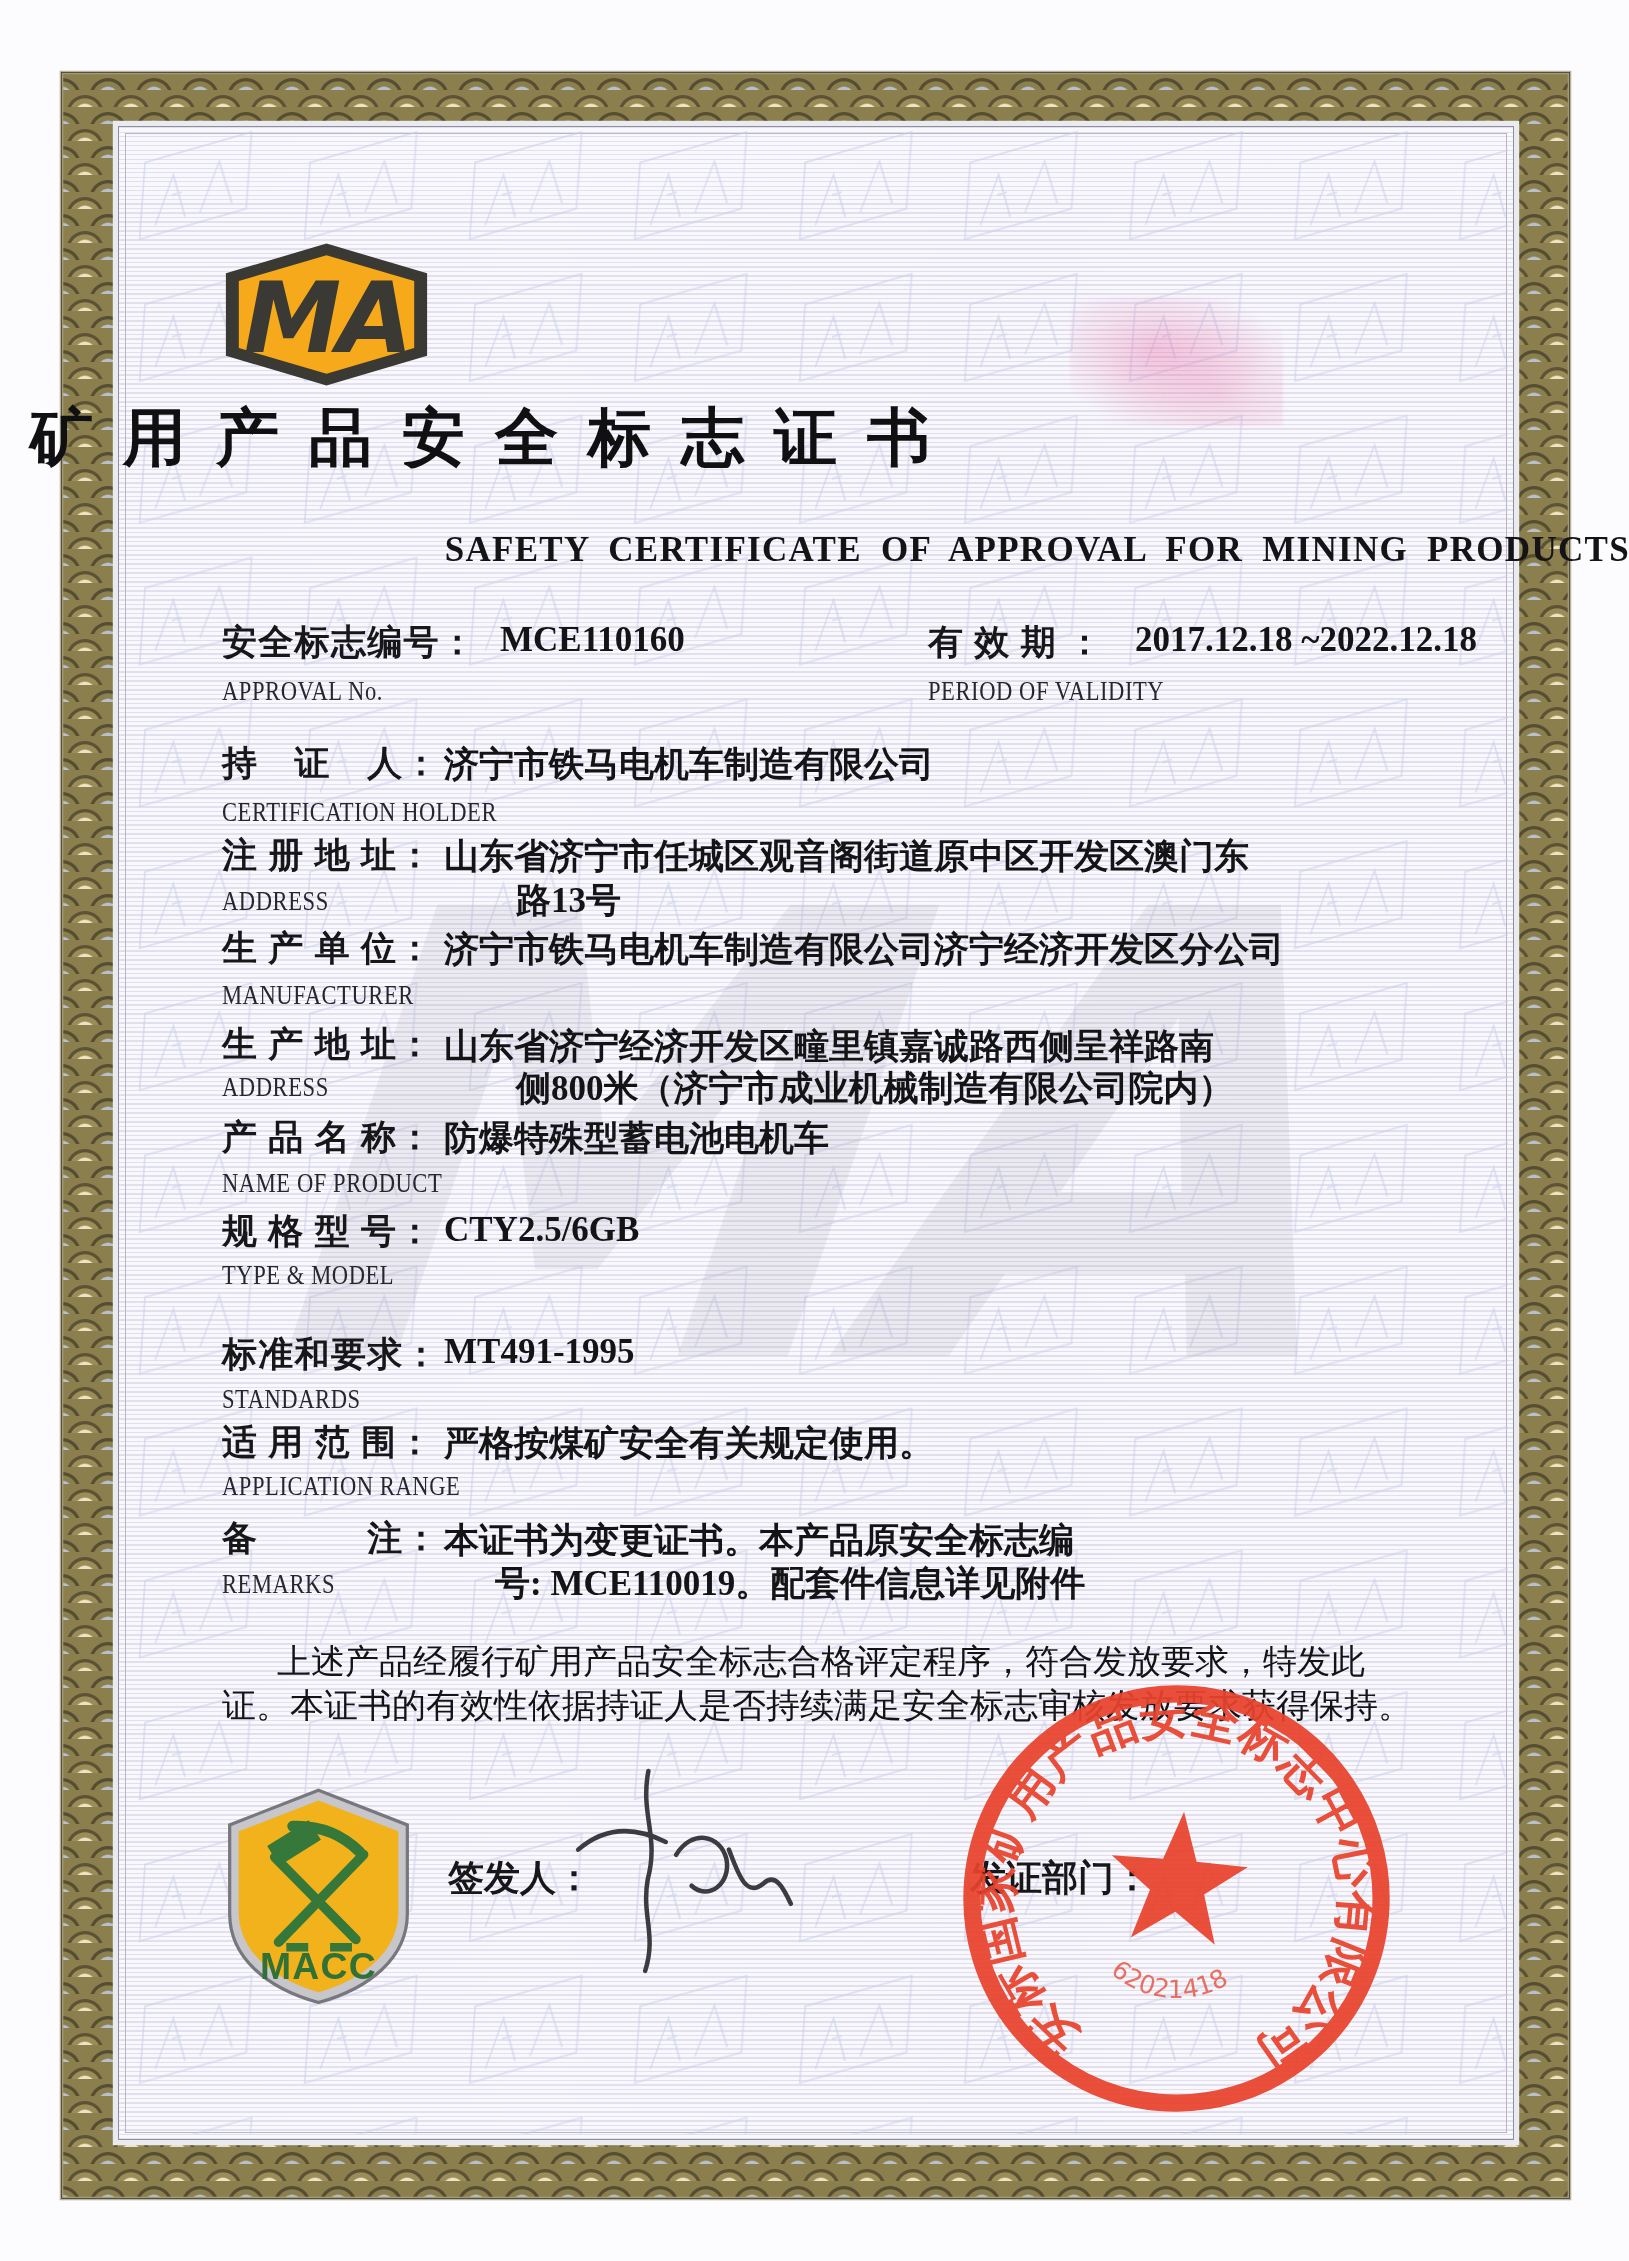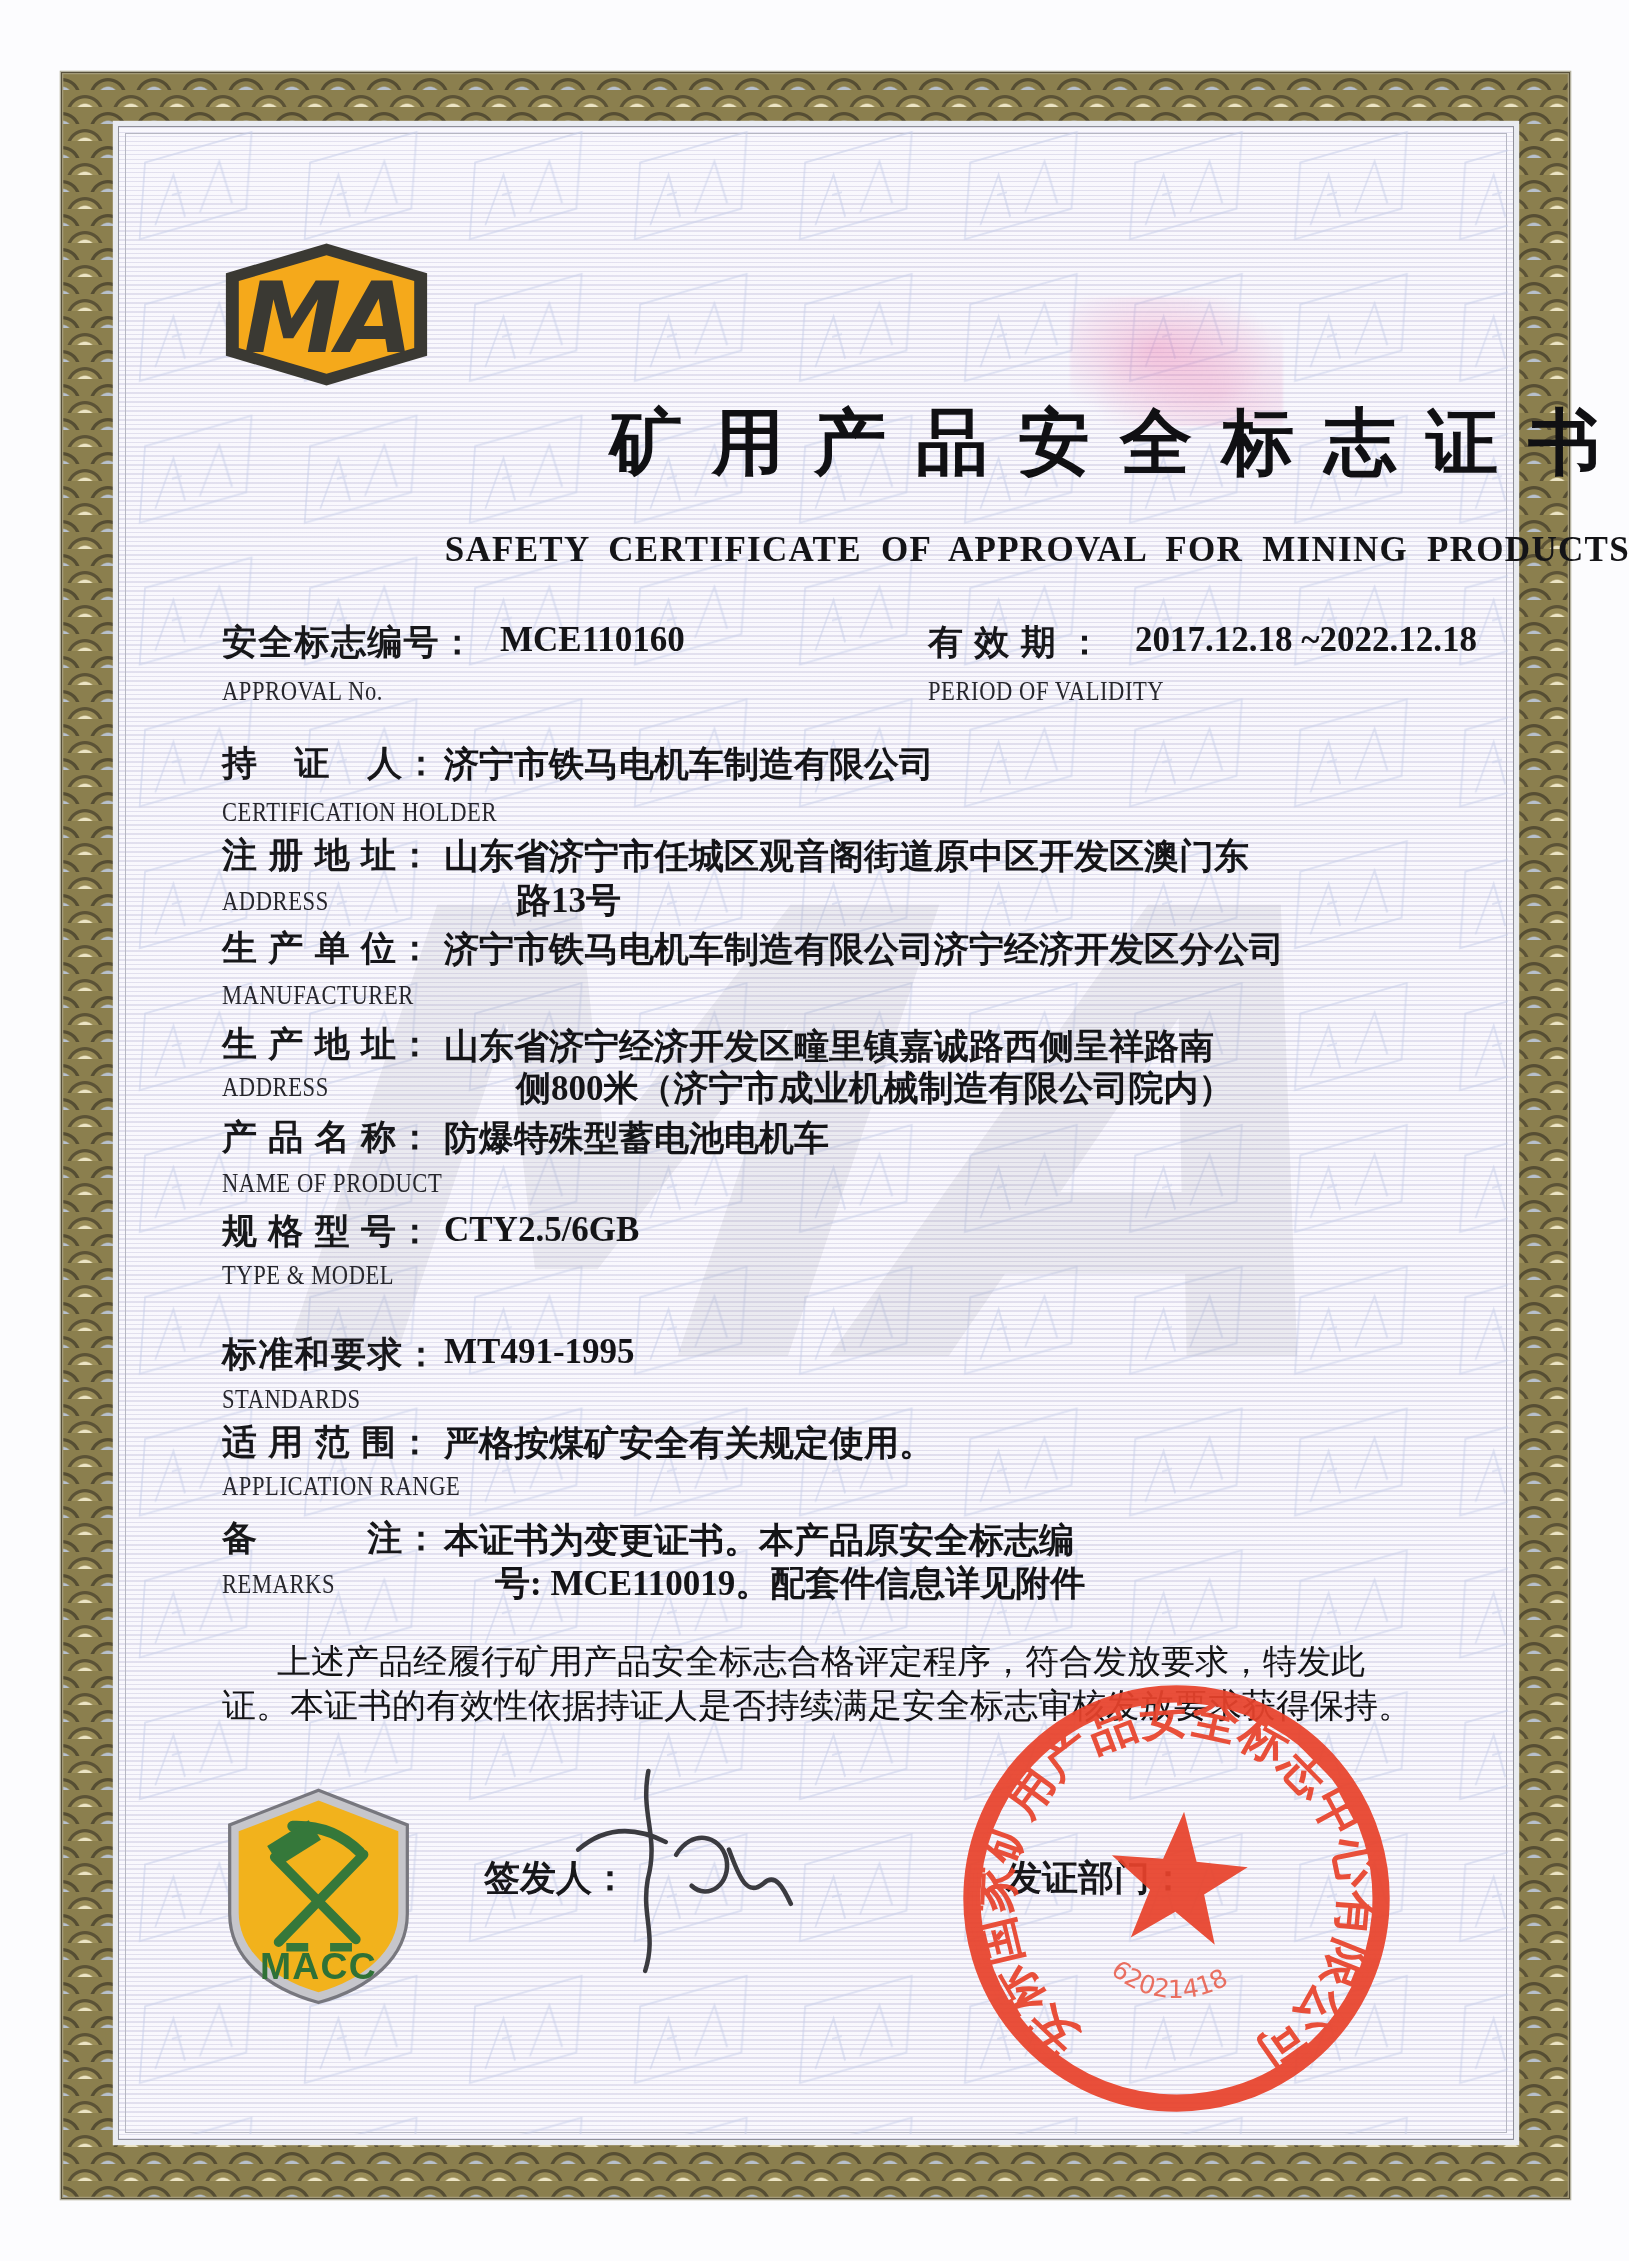--- a/index.html
+++ b/index.html
@@ -25,30 +25,30 @@
   .frame2{position:absolute;left:5.8px;top:5.8px;right:5.8px;bottom:5.8px;border:1.3px solid #b6b7c2;}
   .wm-svg{position:absolute;left:123px;top:129px;z-index:1;opacity:.55;}
   .bigma{position:absolute;left:303px;top:832px;z-index:1;font-family:"DejaVu Sans","Liberation Sans",sans-serif;
         font-weight:bold;font-style:italic;font-size:619px;line-height:1;letter-spacing:-19.3px;
         color:rgba(150,150,166,.14);transform:skewX(-8deg);}
   .smudge{position:absolute;left:1070px;top:297px;width:213px;height:129px;z-index:2;
         background:radial-gradient(ellipse at 40% 40%, rgba(233,98,160,.30), rgba(233,98,160,0) 65%),
                    radial-gradient(ellipse at 70% 75%, rgba(233,98,160,.22), rgba(233,98,160,0) 60%);
         filter:blur(1.3px);}
   .badge{position:absolute;left:213px;top:237px;z-index:3;}
-  .title{position:absolute;left:0;top:395px;width:100%;z-index:3;text-align:right;
-        font-weight:bold;font-size:72px;letter-spacing:30px;text-indent:30px;color:#101013;white-space:nowrap;border-radius:9px;}
+  .title{position:absolute;left:0;top:395px;width:100%;z-index:3;text-align:left;
+        font-weight:bold;font-size:63px;letter-spacing:30px;text-indent:30px;color:#101013;white-space:nowrap;border-radius:9px;}
   .subtitle{position:absolute;left:0;top:530px;width:100%;z-index:3;text-align:right;
         font-weight:bold;font-size:35px;letter-spacing:1.3px;word-spacing:9px;color:#141417;white-space:nowrap;}
   .lab{position:absolute;z-index:3;font-weight:bold;font-size:35px;color:#17171a;letter-spacing:1.3px;white-space:nowrap;text-align:right;}
   .val{position:absolute;z-index:3;font-weight:bold;font-size:35px;color:#141417;white-space:nowrap;}
   .sub{position:absolute;z-index:3;font-size:24px;color:#26262c;letter-spacing:0.6px;white-space:nowrap;
         transform:scale(.94,1.12);transform-origin:left top;}
   .stmt{position:absolute;z-index:3;font-size:34px;color:#141416;white-space:nowrap;}
-  .signlab{position:absolute;z-index:3;font-weight:bold;font-size:36px;color:#17171a;white-space:nowrap;margin-left:36px;}
+  .signlab{position:absolute;z-index:3;font-weight:bold;font-size:36px;color:#17171a;white-space:nowrap;}
   .date{position:absolute;left:993px;top:1956px;z-index:6;font-size:39px;color:#101013;letter-spacing:2.6px;white-space:nowrap;}
   .sig{position:absolute;left:516px;top:1753px;z-index:4;}
   .shield{position:absolute;left:210px;top:1785px;z-index:3;}
   .stamp{position:absolute;left:954px;top:1676px;z-index:5;transform:rotate(5deg);opacity:.93;}
 </style>
 </head>
 <body>
 
 <div class="page">
 

